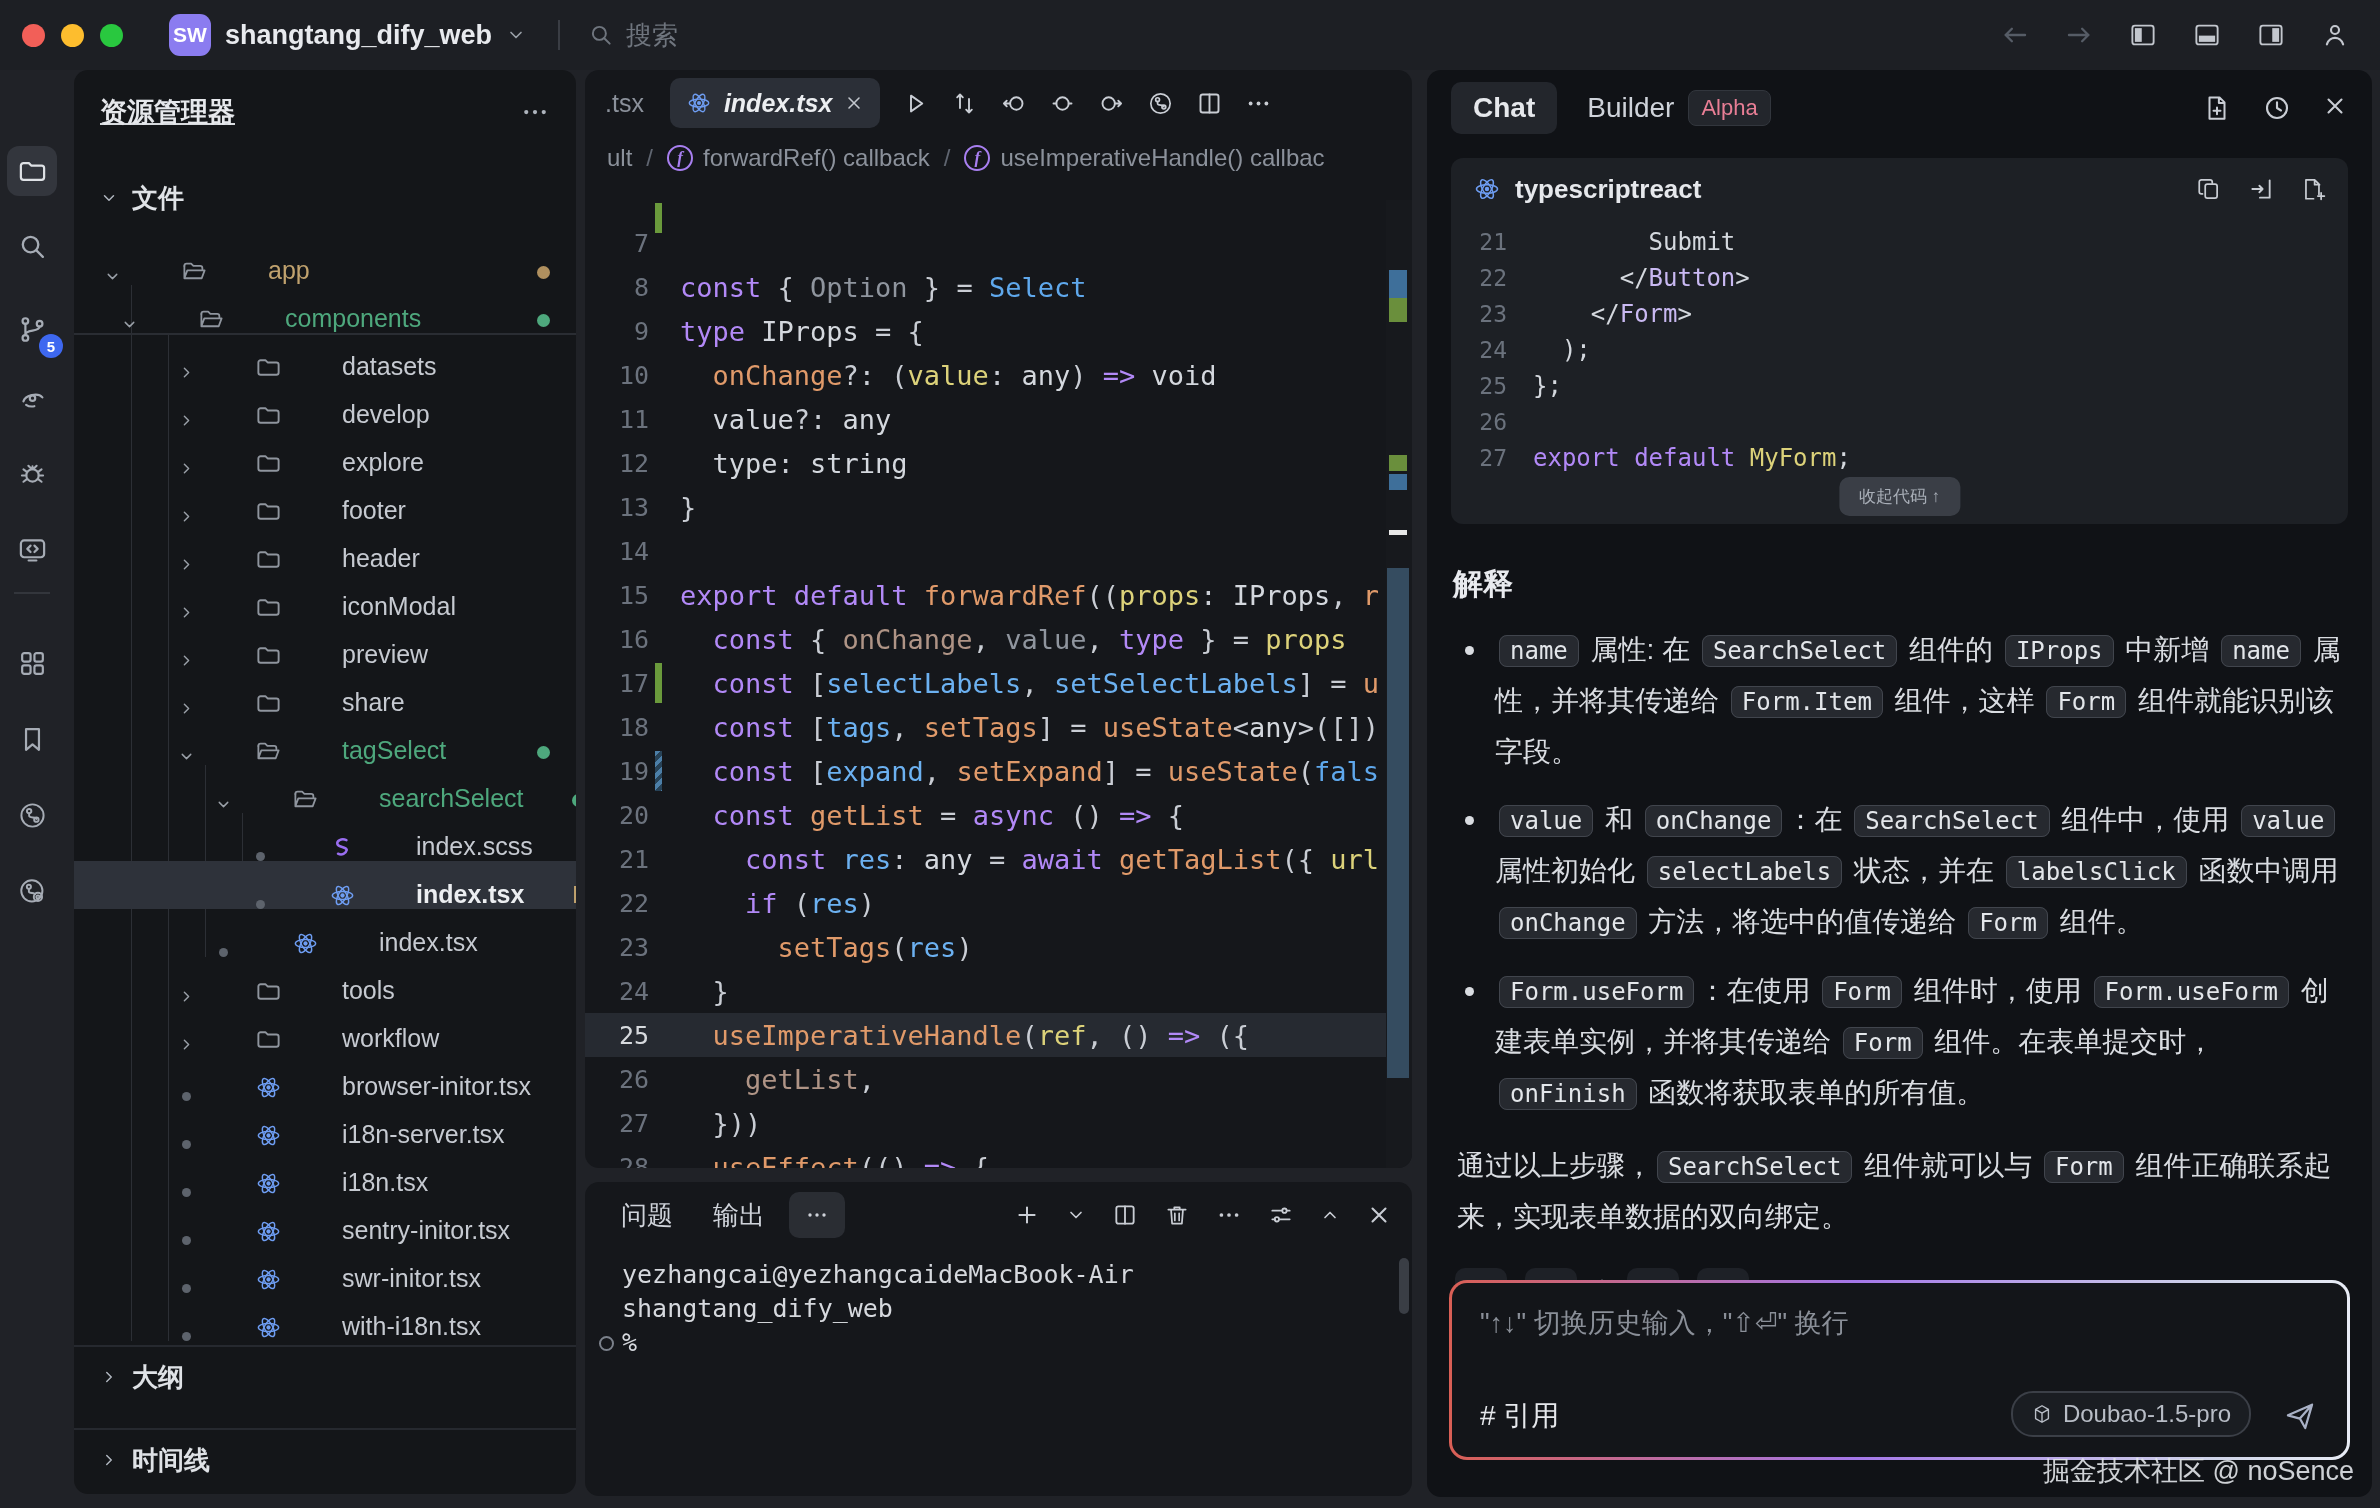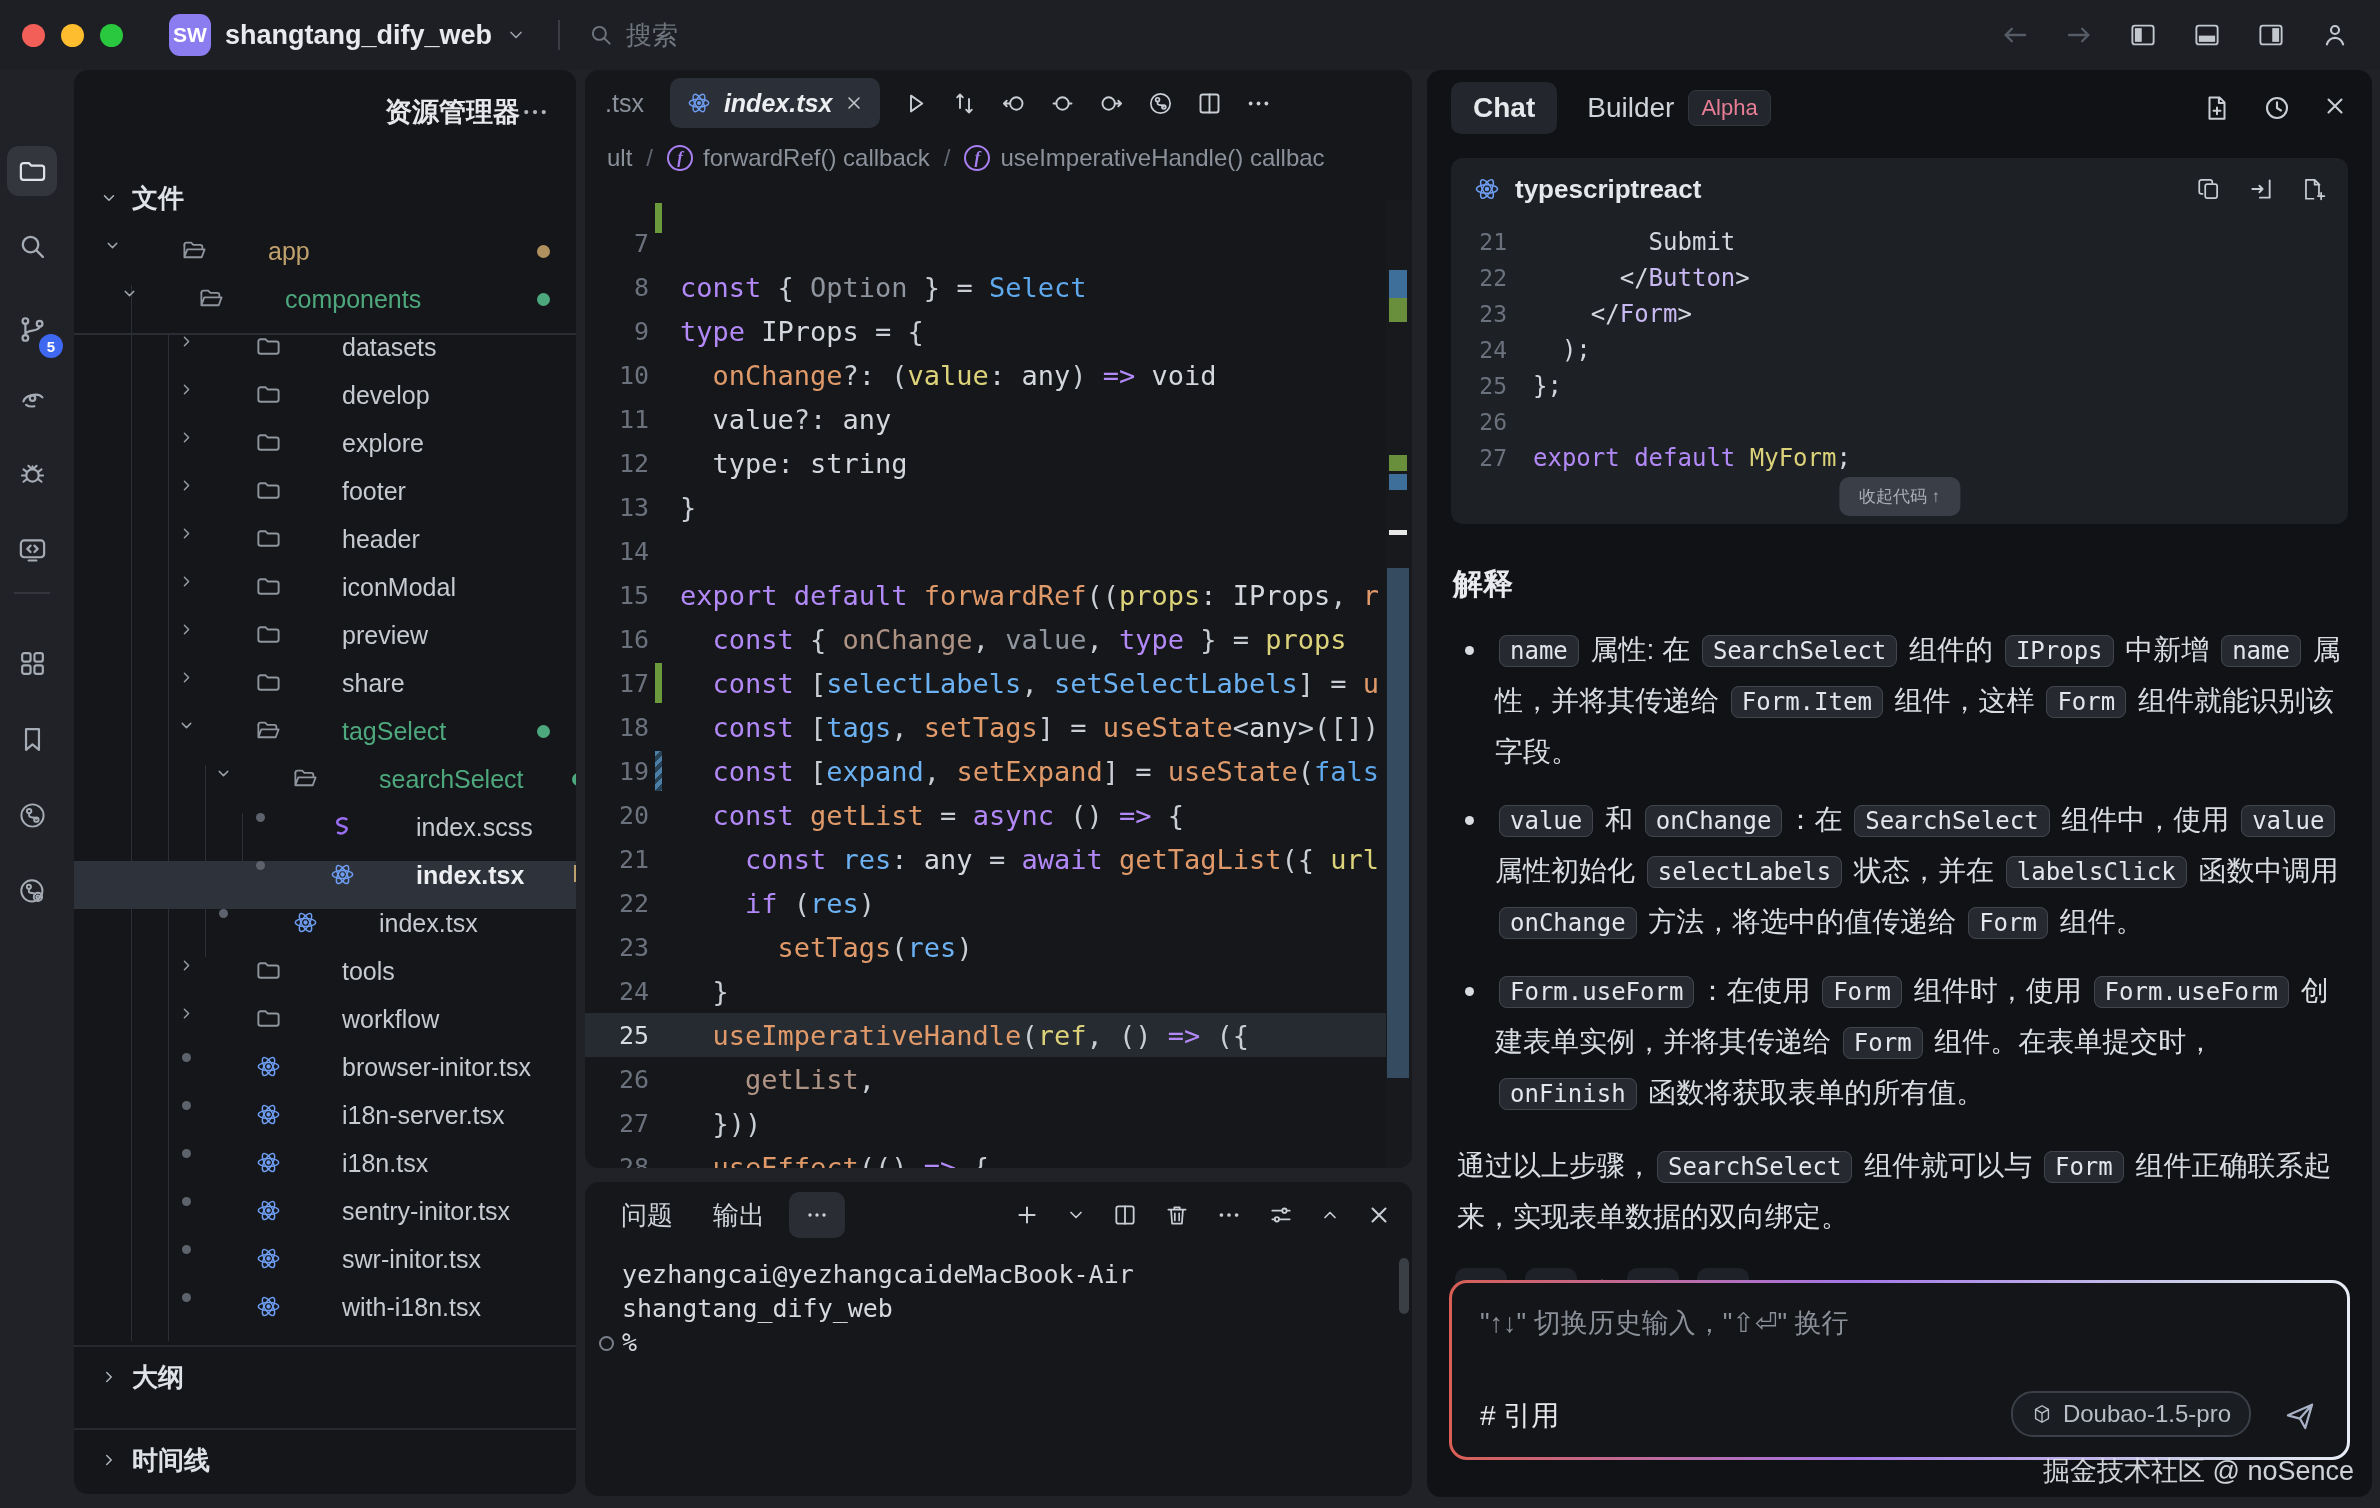--- a/index.html
+++ b/index.html
@@ -38,30 +38,30 @@
   .ab-div { position:absolute; left:14px; width:36px; height:2px; background:#33363c; }
 
   
   .card { position:absolute; background:#141619; border-radius:14px; }
   #explorer { left:74px; top:70px; width:502px; height:1424px; overflow:hidden; }
   #editor   { left:585px; top:70px; width:827px; height:1098px; overflow:hidden; background:#15171b;}
   #bottompanel { left:585px; top:1182px; width:827px; height:314px; overflow:hidden; background:#15171b;}
   #chat     { left:1427px; top:70px; width:945px; height:1427px; overflow:hidden; background:#101216;}
 
   
-  .exp-head { display:flex; align-items:center; justify-content:flex-end; padding:24px 26px 0 26px; }
+  .exp-head { display:flex; align-items:center; justify-content:space-between; padding:24px 26px 0 26px;text-decoration:underline; }
   .exp-title { font-size:27px; font-weight:bold; color:#e6e8ec; }
   .exp-more { width:30px; height:30px; color:#aeb4bd; }
   .section-row { display:flex; align-items:center; gap:14px; padding-left:26px; height:48px;
     font-size:26px; font-weight:bold; color:#dfe2e6; }
   .section-row .chev { width:18px; height:18px; color:#aeb4bd; }
   #files-row { margin-top:44px; }
   #tree { position:relative; margin-top:15px; }
   .guide { position:absolute; width:1px; background:#2c2f35; }
-  .tree-row { position:relative; display:flex; align-items:flex-start; height:48px; font-size:25px; color:#c6cad1;gap:48px; }
+  .tree-row { position:relative; display:flex; align-items:flex-end; height:48px; font-size:25px; color:#c6cad1;gap:48px; }
   .tree-row.selected { background:#2e323a; color:#eceef1; font-weight:600; }
   .tr-chev { width:17px; height:17px; color:#9aa0a8; flex:0 0 auto; }
   .tr-dot { width:9px; height:9px; border-radius:50%; background:#5d636c; flex:0 0 auto; margin:0 4px; }
   .tr-icon { width:27px; height:27px; margin:0 12px 0 12px; color:#8f959e; flex:0 0 auto; }
   .tr-icon.react { color:#6e9df2; } .tr-icon.sass { color:#9a6ef0; }
   .tr-label { white-space:nowrap; }
   .tr-label.green { color:#4ea87d; } .tr-label.yellow { color:#c0a26e; }
   .tr-right { margin-left:auto; margin-right:26px; font-size:23px; }
   .bdot { width:13px; height:13px; border-radius:50%; display:inline-block; }
   .sticky-div { position:absolute; left:0; width:100%; height:2px; background:#2a2d33; }

